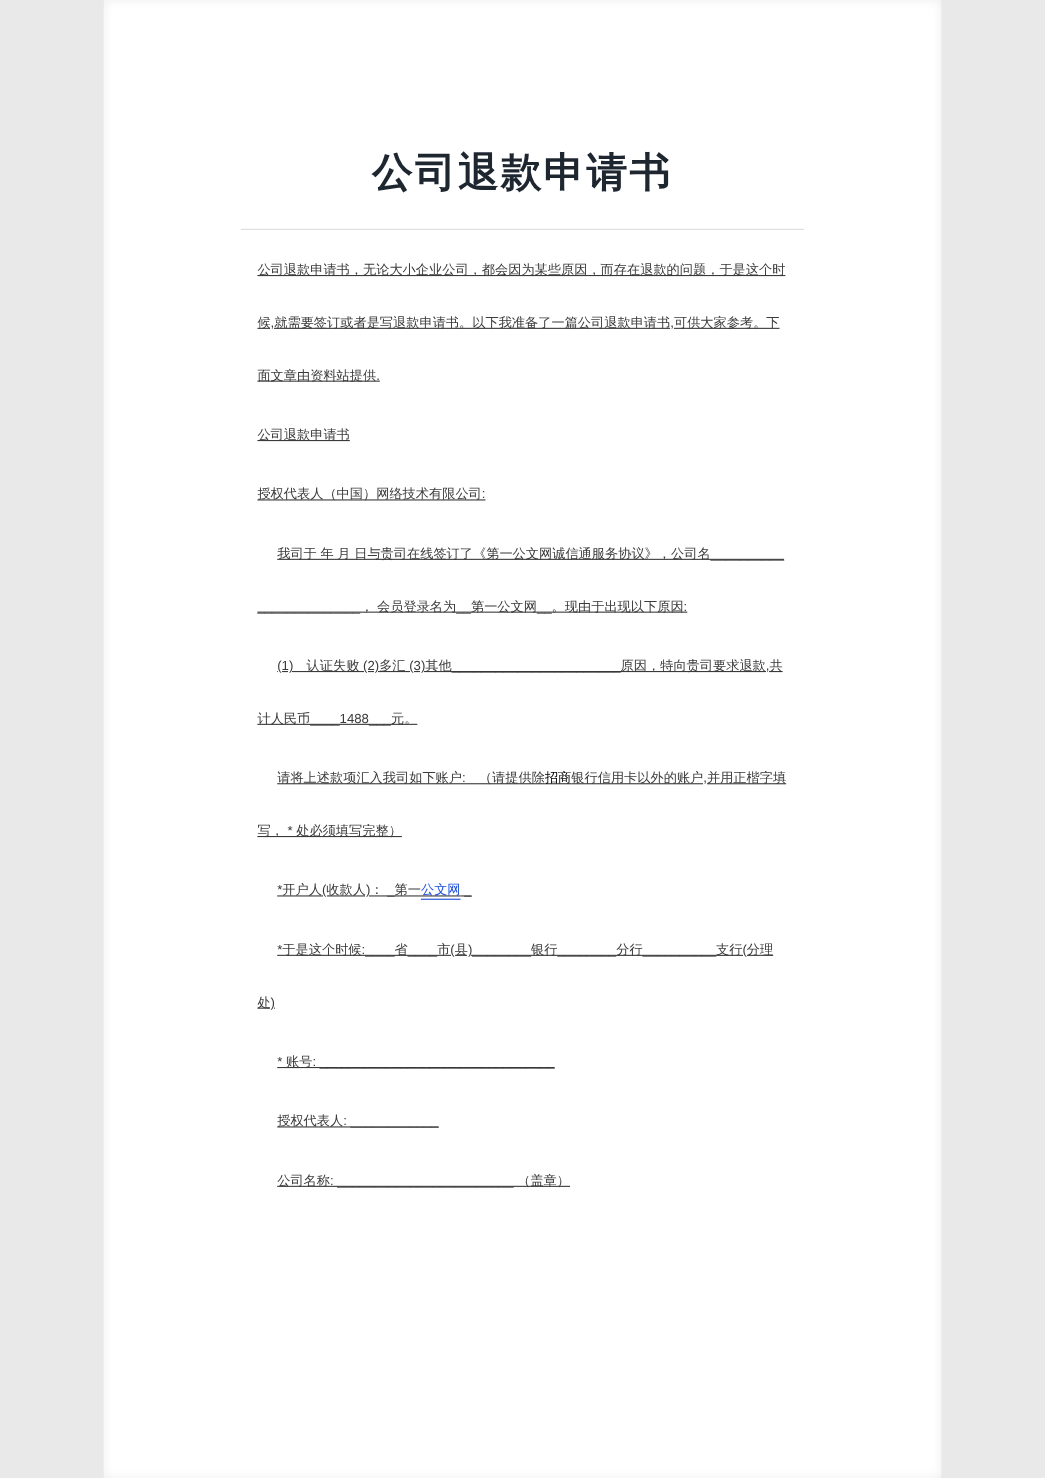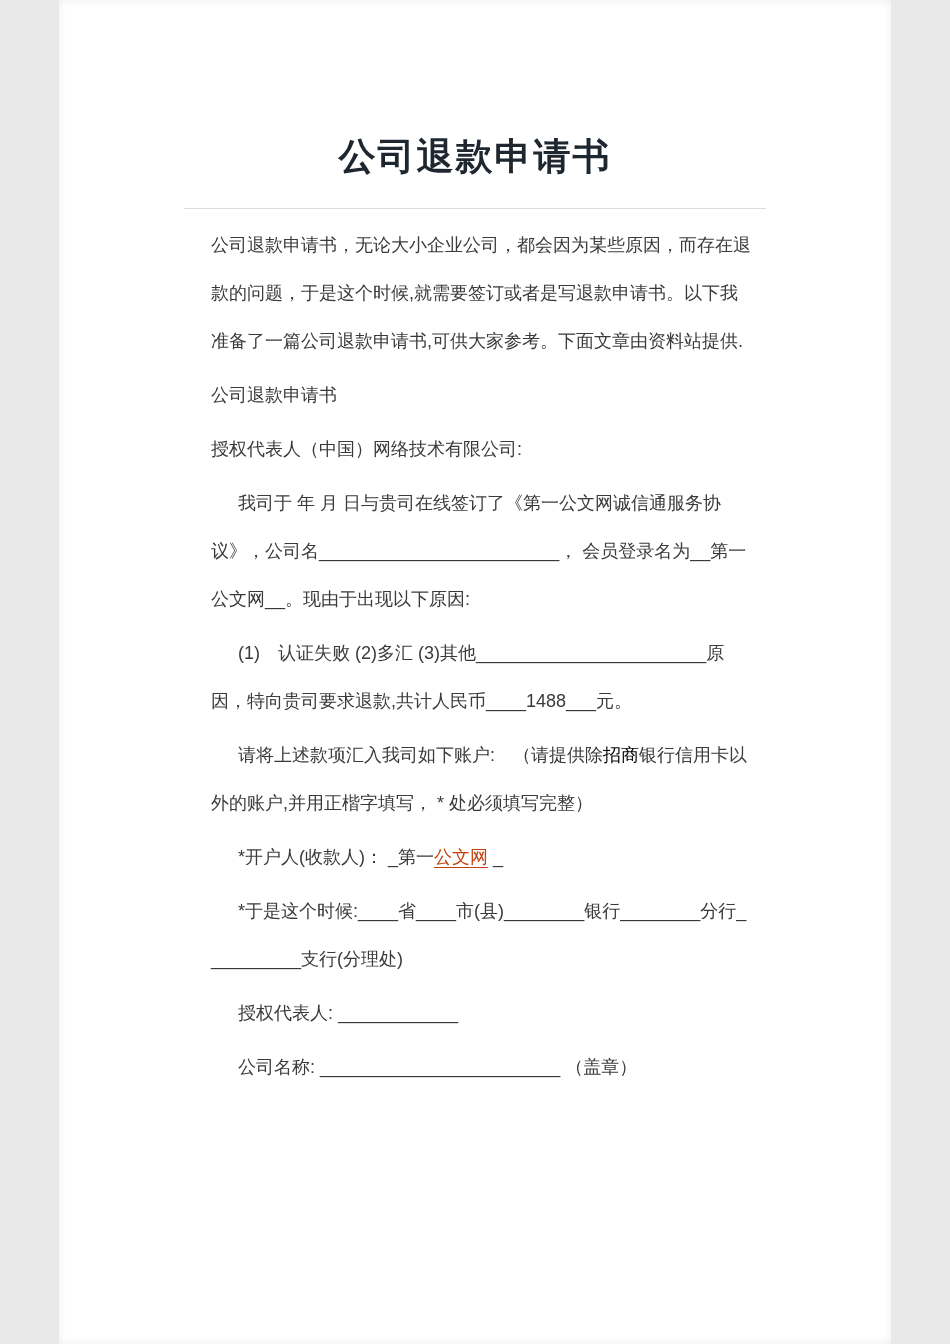--- a/index.html
+++ b/index.html
@@ -3,21 +3,21 @@
 <meta charset="utf-8">
 <style>
   html, body {
     margin: 0;
     padding: 0;
     background: #e9e9e9;
     font-family: "Liberation Sans", "DejaVu Sans", sans-serif;
   }
   .page {
     position: relative;
-    width: 832px;
+    width: 762px;
     height: 1344px;
     margin: 0 auto;
     background: #ffffff;
     box-shadow: inset 0 0 10px rgba(0,0,0,0.07);
     overflow: hidden;
     box-sizing: border-box;
   }
   .doc {
     padding: 132px 140px 0 140px;
     box-sizing: border-box;
@@ -29,34 +29,35 @@
     color: #1e2630;
     letter-spacing: 2px;
     margin: 0 0 26px 0;
   }
   .divider {
     height: 1px;
     background: #dcdcdc;
     margin: 0 -15px 12px -15px;
   }
   .doc p {
-    font-size: 18px;
+    font-size: 12px;
     color: #3a3a3a;
     line-height: 48px;
-    margin: 0 0 6px 12px;
+    margin: 0 0 6px 0;
     word-break: break-all;
+    text-decoration: underline;
   }
   .indent {
     text-indent: 1.5em;
   }
   .muted {
     color: #000000;
   }
   .ulink {
-    color: #c2410c;
+    color: #1d4ed8;
     text-decoration: underline;
     text-underline-offset: 4px;
   }
 </style>
 </head>
 <body>
 
 <div class="page">
   <div class="doc">
 
@@ -73,20 +74,21 @@
     <p class="indent">我司于 年 月 日与贵司在线签订了《第一公文网诚信通服务协议》，公司名________________________， 会员登录名为__第一公文网__。现由于出现以下原因:</p>
 
     <p class="indent">(1)　认证失败 (2)多汇 (3)其他_______________________原因，特向贵司要求退款,共计人民币____1488___元。</p>
 
     <p class="indent"><span>请将上述款项汇入我司如下账户:　（请提供除</span><span class="muted">招商</span><span>银行信用卡以外的账户,并用正楷字填写， * 处必须填写完整）</span></p>
 
     <p class="indent"><span>*开户人(收款人)： _第一</span><span class="ulink">公文网</span><span> _</span></p>
 
     <p class="indent">*于是这个时候:____省____市(县)________银行________分行__________支行(分理处)</p>
 
+    <p class="indent">* 账号: ________________________________</p>
 
     <p class="indent">授权代表人: ____________</p>
 
     <p class="indent">公司名称: ________________________ （盖章）</p>
 
 
   </div>
 </div>
 
 </body></html>

